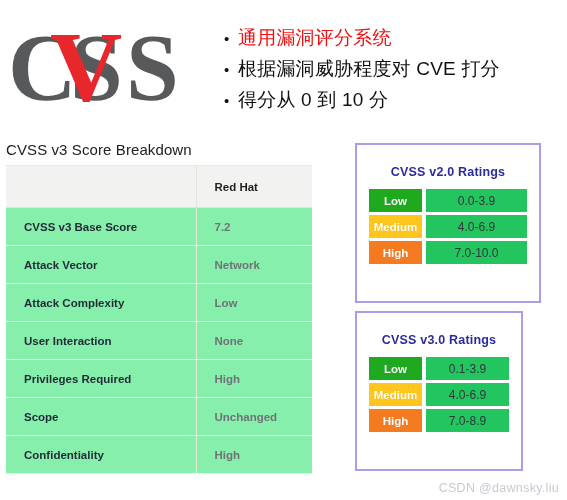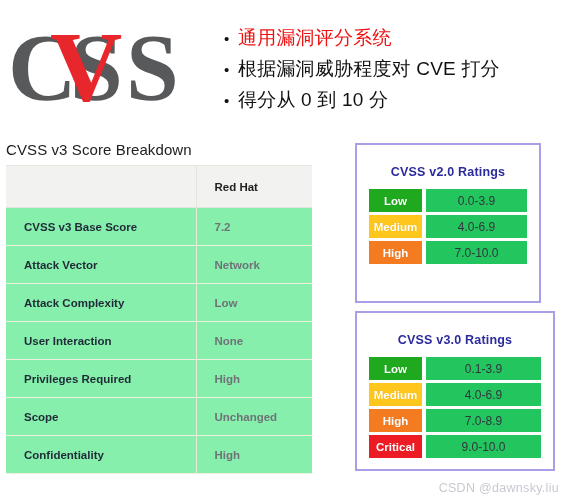--- a/index.html
+++ b/index.html
@@ -111,21 +111,21 @@
   }
 
   
   .panel {
     position: absolute;
     background: #ffffff;
     border: 2px solid #a79fe8;
     box-sizing: border-box;
   }
   #panel-v2 { left: 355px; top: 143px; width: 186px; height: 160px; }
-  #panel-v3 { left: 355px; top: 311px; width: 200px; height: 160px; }
+  #panel-v3 { left: 355px; top: 311px; width: 168px; height: 160px; }
 
   .panel-title {
     text-align: center;
     font-size: 12.5px;
     font-weight: bold;
     color: #2b2b9e;
     margin-top: 20px;
     margin-bottom: 10px;
     letter-spacing: 0.2px;
   }
@@ -271,20 +271,16 @@
       <div class="rating-range">0.1-3.9</div>
     </div>
     <div class="rating-row">
       <div class="rating-sev" style="background: rgb(255, 198, 30);">Medium</div>
       <div class="rating-range">4.0-6.9</div>
     </div>
     <div class="rating-row">
       <div class="rating-sev" style="background: rgb(244, 123, 32);">High</div>
       <div class="rating-range">7.0-8.9</div>
     </div>
-    <div class="rating-row">
-      <div class="rating-sev" style="background: rgb(237, 28, 36);">Critical</div>
-      <div class="rating-range">9.0-10.0</div>
-    </div>
   </div>
 </div>
 
 <div id="watermark">CSDN @dawnsky.liu</div>
 
 </body></html>

